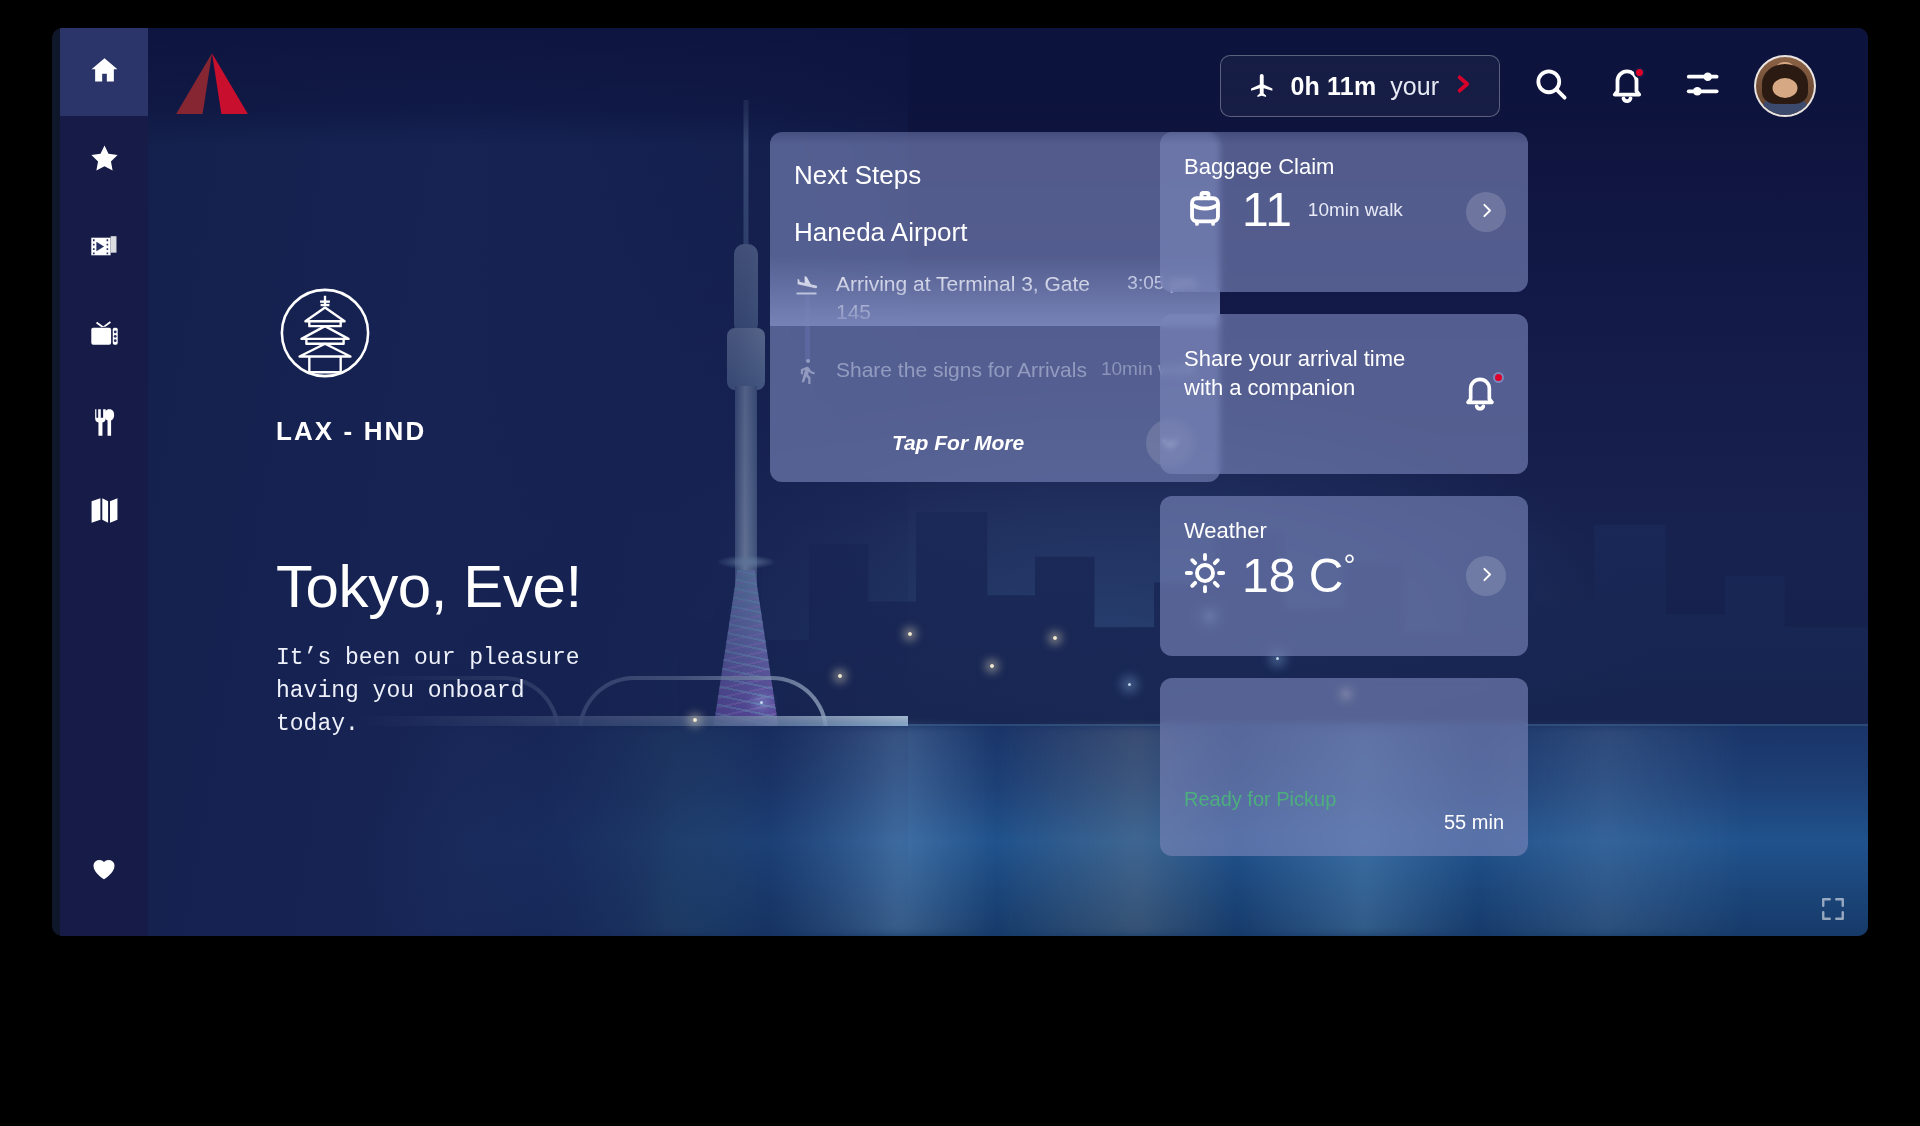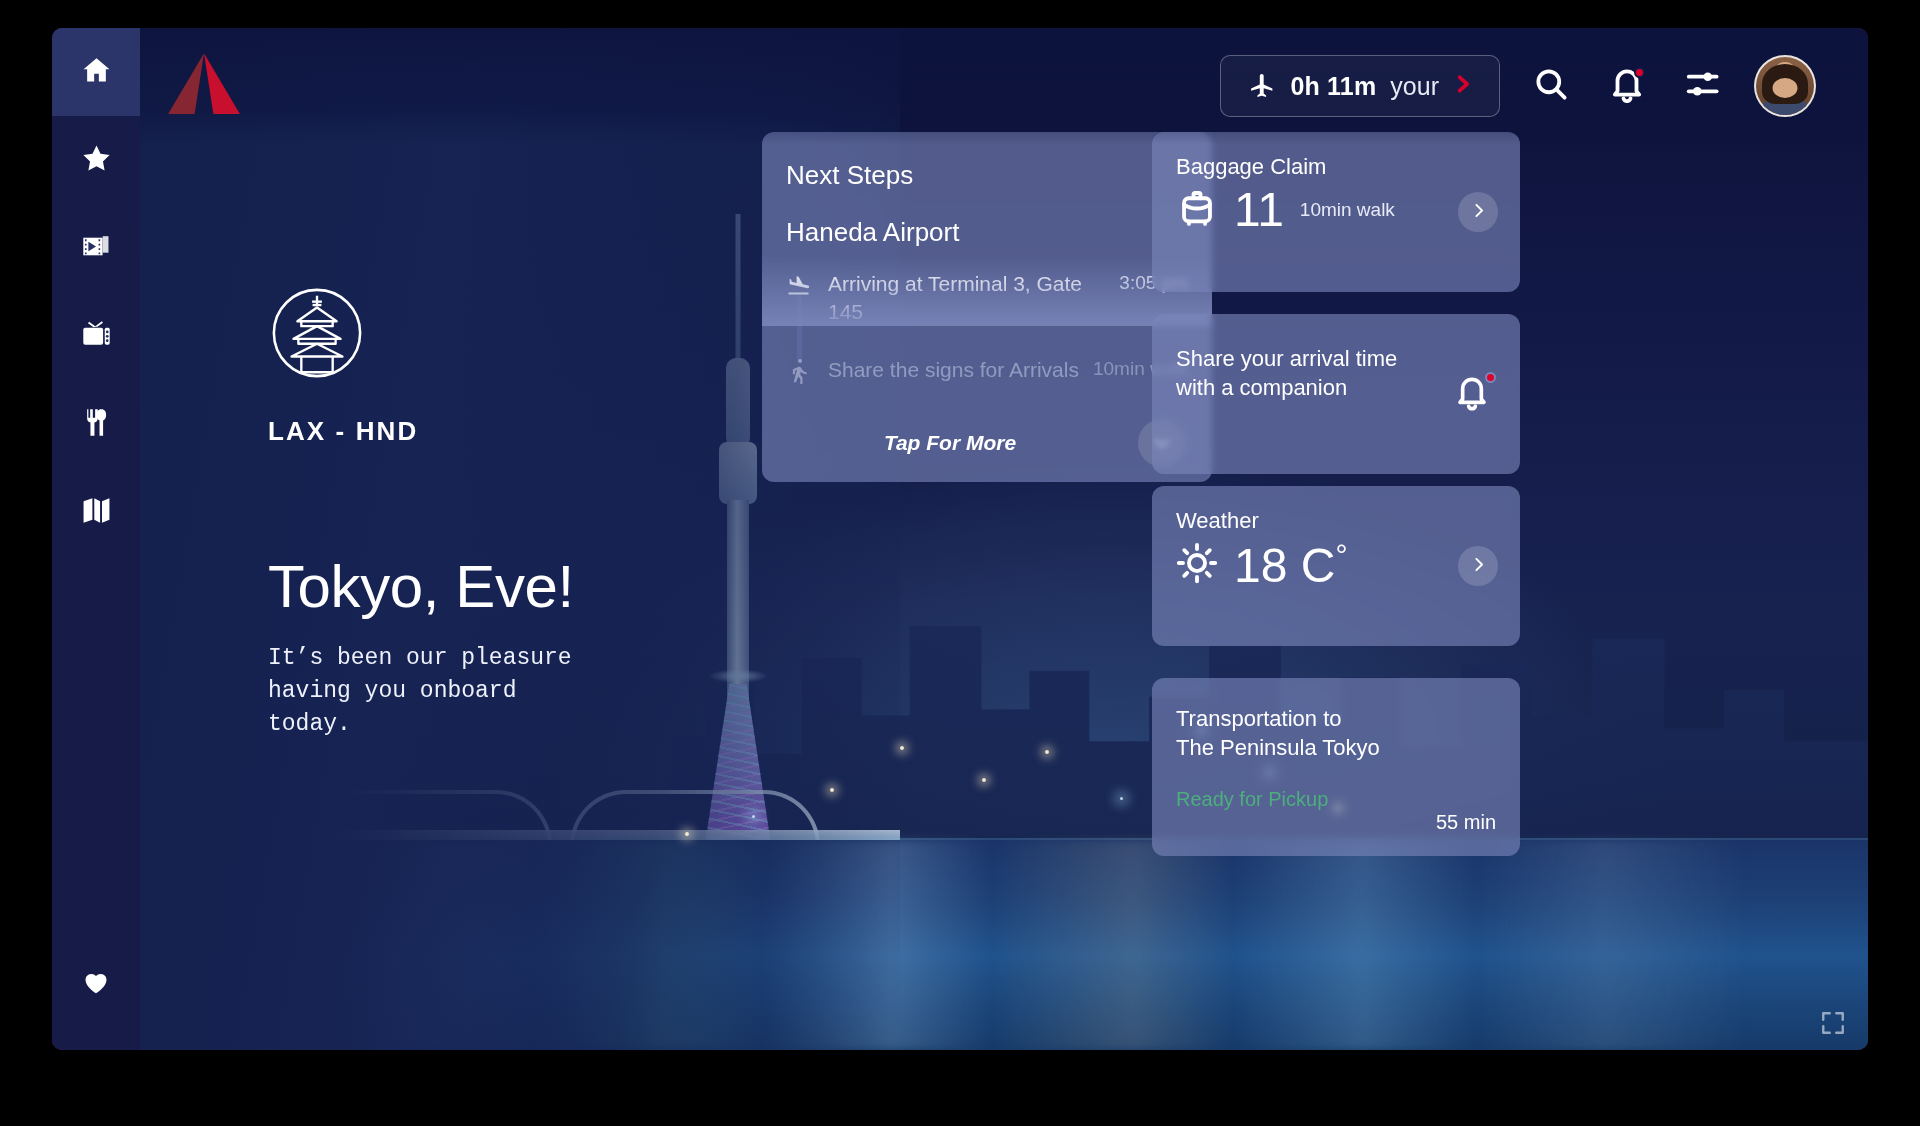--- a/index.html
+++ b/index.html
@@ -4,23 +4,24 @@
 <style>
   * { margin:0; padding:0; box-sizing:border-box; }
   html,body{
     width:1920px; height:1126px; background:#000; overflow:hidden;
     font-family:"Liberation Sans", sans-serif;
   }
 
   
   #device{
     position:absolute; left:52px; top:28px;
-    width:1816px; height:1022px;
-    background:#701a75; border-radius:10px; overflow:hidden;
+    width:1816px; height:908px;
+    background:#0f172a; border-radius:10px; overflow:hidden;
     display:flex;
+    padding-left:8px;
   }
 
   
   #rail{
     width:88px; height:100%;
     background:#161c47;
     display:flex; flex-direction:column; align-items:center;
     flex:0 0 88px; position:relative; z-index:40;
   }
   .rail-item{
@@ -258,21 +259,21 @@
     width:48px; height:48px; border-radius:50%; background:rgba(255,255,255,.13);
     display:flex; align-items:center; justify-content:center;
     margin-left:auto; margin-right:26px;
   }
   #ns-foot .circ svg{ width:22px; height:22px; fill:none; stroke:#fff; stroke-width:2.6;
     stroke-linecap:round; stroke-linejoin:round; }
 
   
   #baggage{ left:1012px; top:104px; width:368px; height:160px; }
   #share{ left:1012px; top:286px; width:368px; height:160px; }
-  #weather{ left:1012px; top:458px; width:368px; height:160px; }
+  #weather{ left:1012px; top:468px; width:368px; height:160px; }
   #transport{ left:1012px; top:650px; width:368px; height:178px; }
 
   .ccap{ padding:22px 24px 0 24px; font-size:22px; color:#fff; }
   .crow{ display:flex; align-items:center; padding:6px 24px 0 24px; gap:16px; }
   .crow .big{ color:#fff; font-size:48px; font-weight:300; line-height:1; }
   .crow .sub{ color:#e7eaf6; font-size:19px; }
   .crow .ic svg{ width:42px; height:42px; fill:none; stroke:#fff; stroke-width:2.2;
     stroke-linecap:round; stroke-linejoin:round; }
   .arrow-btn{
     position:absolute; right:22px; top:50%; transform:translateY(-50%);
@@ -597,24 +598,20 @@
       <div class="arrow-btn">
         <span>
           <svg viewBox="0 0 24 24">
               <polyline points="9,4 17,12 9,20"></polyline>
             </svg>
         </span>
       </div>
     </section>
 
     <section id="transport" class="card">
-      <div class="txt">
-        <span>Transportation to</span><br>
-        <span>The Peninsula Tokyo</span>
-      </div>
       <div class="foot">
         <span class="status" id="t-status" style="color: rgb(76, 175, 125);">Ready for Pickup</span>
         <span class="eta">55 min</span>
       </div>
     </section>
 
     <div id="expand">
       <svg viewBox="0 0 24 24">
         <polyline points="3,9 3,3 9,3"></polyline>
           <polyline points="15,3 21,3 21,9"></polyline>

